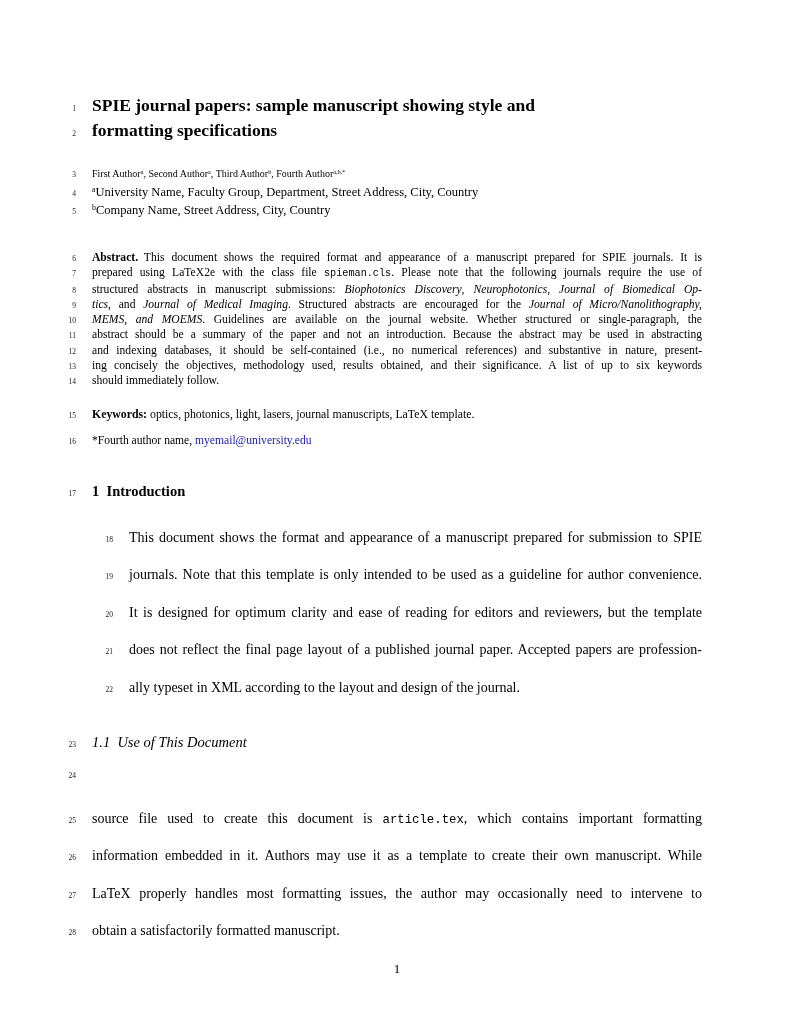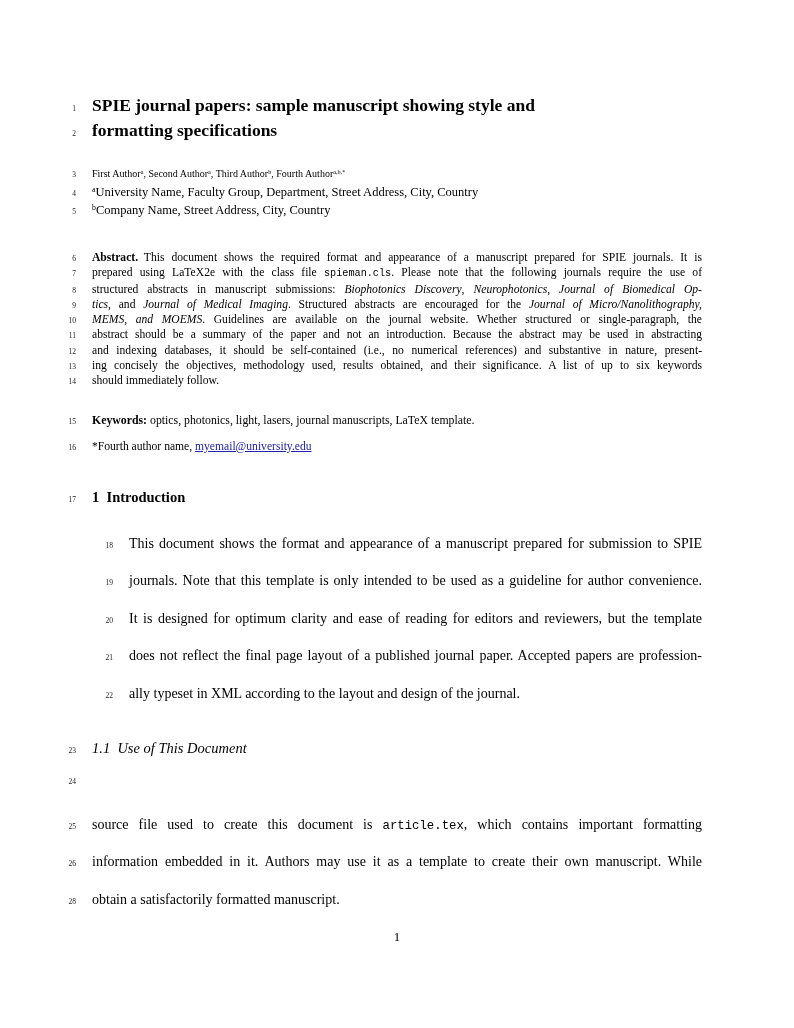--- a/index.html
+++ b/index.html
@@ -25,32 +25,32 @@
     font-family: "Liberation Serif", serif;
   }
   .ltext { flex: 1 1 auto; min-width: 0; }
   .just .ltext { text-align: justify; text-align-last: justify; }
   .center .ltext { text-align: center; }
 
   .bold { font-weight: 700; }
   .italic { font-style: italic; }
   .code { font-family: "Liberation Mono", "DejaVu Sans Mono", monospace; font-size: 0.88em; }
   .sup { font-size: 0.62em; position: relative; top: -0.5em; }
-  .link { color: var(--link-color, #2222aa); text-decoration: underline; cursor: pointer; }
+  .link { color: var(--link-color, #2222aa); cursor: pointer; }
 
   #title-block .ltext { font-size: 17.5px; font-weight: 700; line-height: 25px; }
 
   #authors-block { margin-top: 21px; }
   .authors-line .ltext { font-size: 10px; font-weight: 400; line-height: 19px; }
   .affil-line .ltext { font-size: 12.5px; line-height: 17px; }
 
   #abstract-block { margin-top: 30px; }
   #abstract-block .ltext { font-size: 11.6px; line-height: 15.3px; }
 
-  #keywords-block { margin-top: 24px; }
+  #keywords-block { margin-top: 18px; }
   #keywords-block .ltext { font-size: 11.8px; line-height: 15px; }
 
   #footnote-block { margin-top: 11px; }
   #footnote-block .ltext { font-size: 11.6px; line-height: 15px; }
 
   #section1-block { margin-top: 33px; }
   #section1-block .ltext { font-size: 14.5px; font-weight: 700; line-height: 20px; }
 
   .body-block .line { height: 37.5px; }
   .body-block .ltext { font-size: 14px; line-height: 20px; }
@@ -181,20 +181,24 @@
         <span class="lineno">24</span>
       </div>
       <div class="line just">
         <span class="lineno">25</span>
         <span class="ltext"><span>source file used to create this document is </span><span class="code">article.tex</span><span>, which contains important formatting</span></span>
       </div>
       <div class="line just">
         <span class="lineno">26</span>
         <span class="ltext"><span>information embedded in it. Authors may use it as a template to create their own manuscript. While</span></span>
       </div>
+      <div class="line just">
+        <span class="lineno">27</span>
+        <span class="ltext"><span>LaTeX properly handles most formatting issues, the author may occasionally need to intervene to</span></span>
+      </div>
       <div class="line">
         <span class="lineno">28</span>
         <span class="ltext"><span>obtain a satisfactorily formatted manuscript.</span></span>
       </div>
     </div>
   <div id="footer-block" class="block">
       <div class="line center">
         <span class="lineno"></span>
         <span class="ltext"><span>1</span></span>
       </div>

